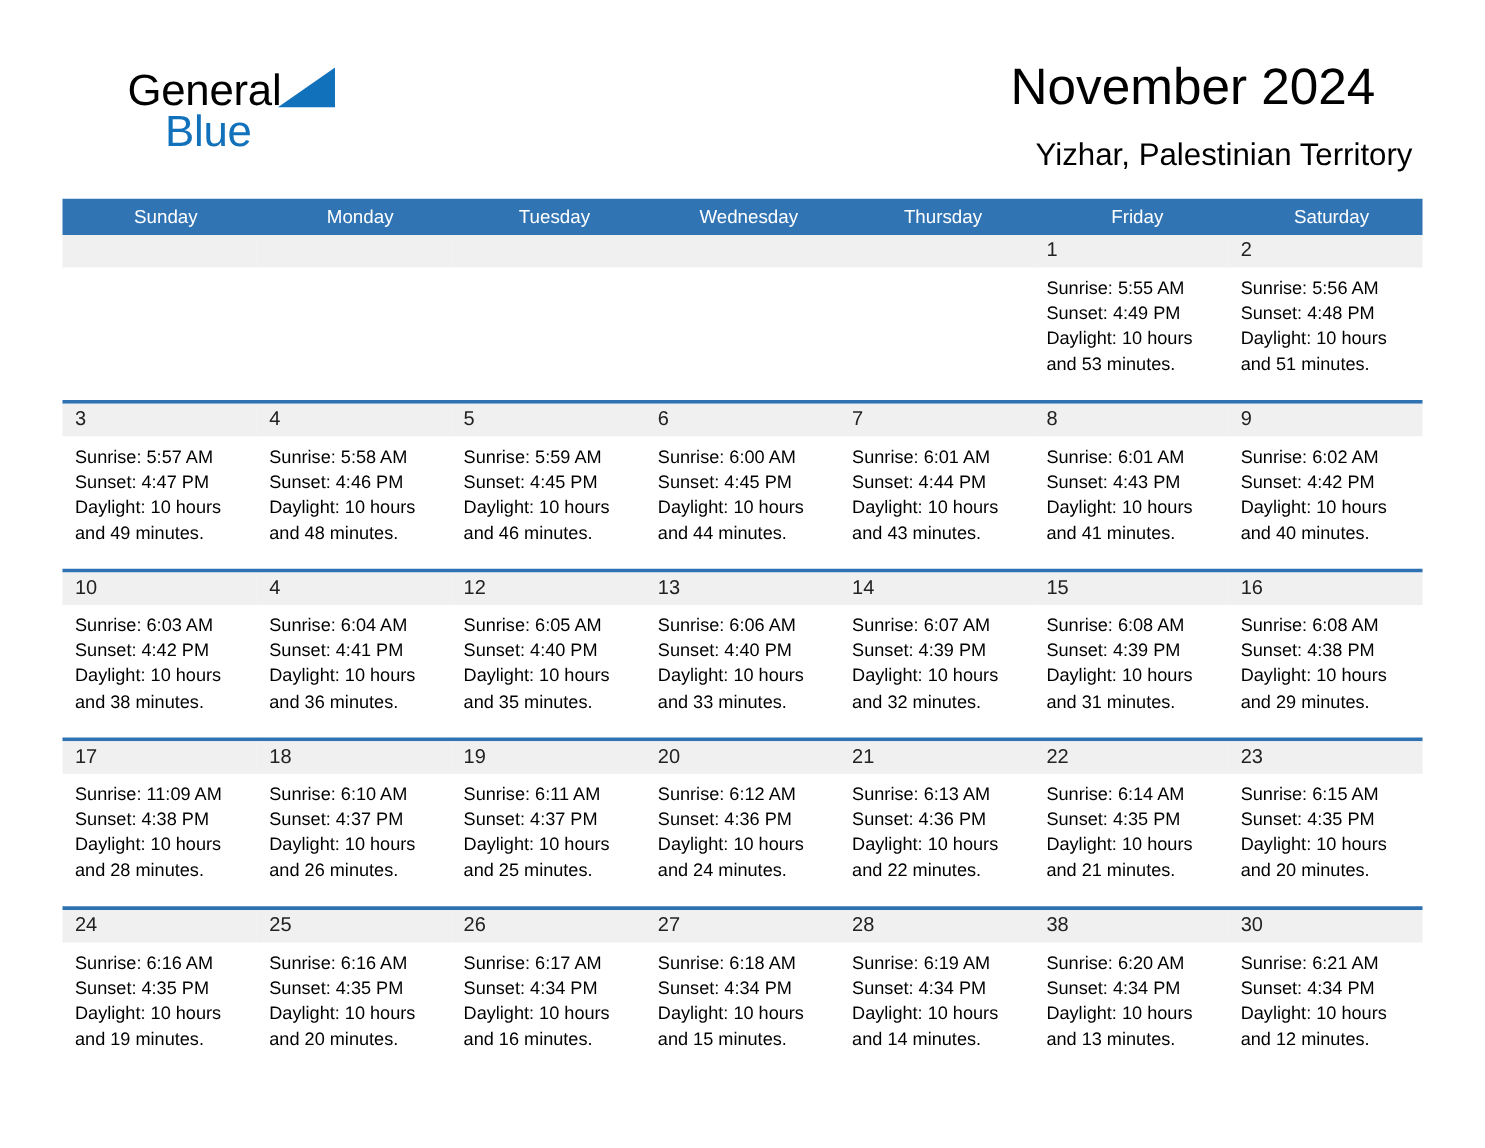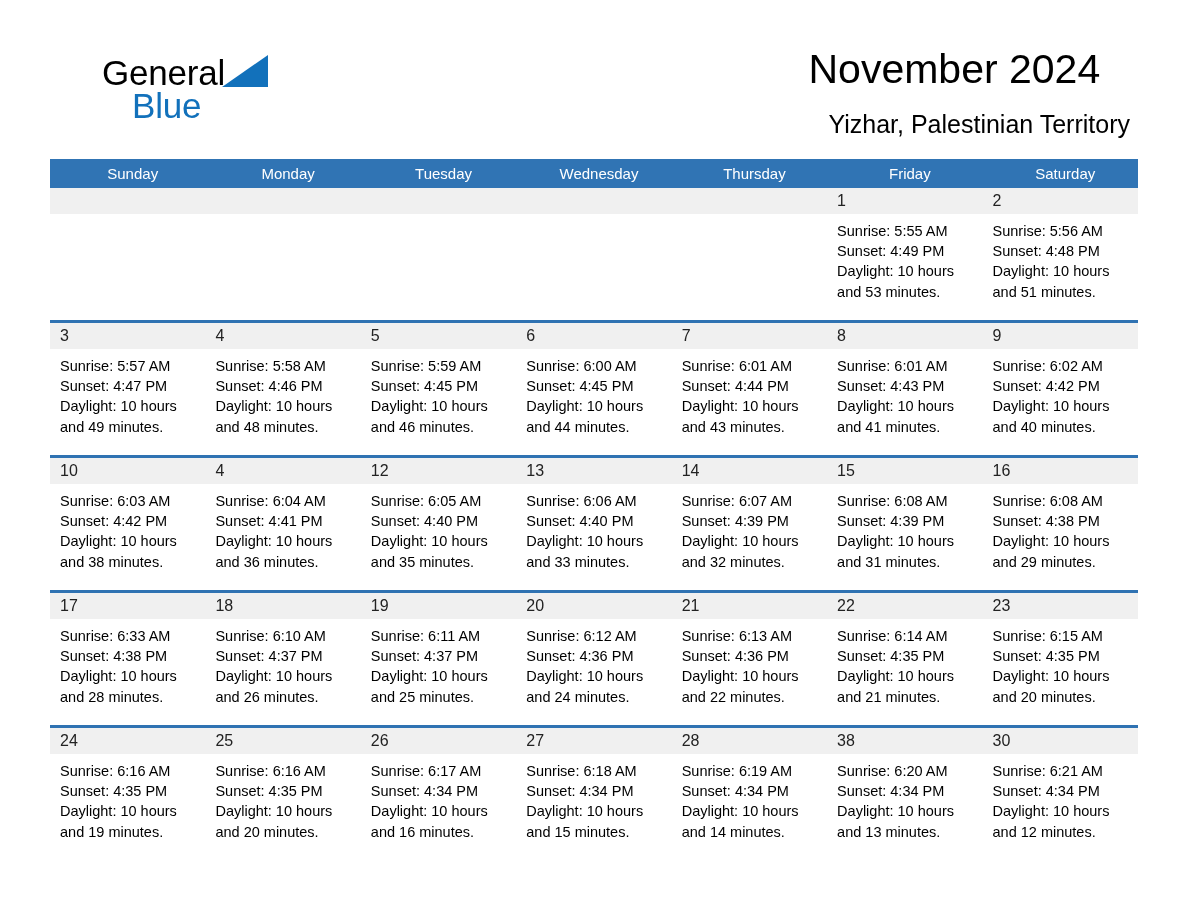--- a/index.html
+++ b/index.html
@@ -411,21 +411,21 @@
         </div>
       </div>
     </div>
 
     <div class="week">
       <div class="day">
         <div class="day-num-band">
             <span class="day-num">17</span>
           </div>
         <div class="day-info">
-          <div>Sunrise: 6:33 AM</div>
+          <div>Sunrise: 11:09 AM</div>
           <div>Sunset: 4:38 PM</div>
           <div>Daylight: 10 hours</div>
           <div>and 28 minutes.</div>
         </div>
       </div>
       <div class="day">
         <div class="day-num-band">
             <span class="day-num">18</span>
           </div>
         <div class="day-info">

